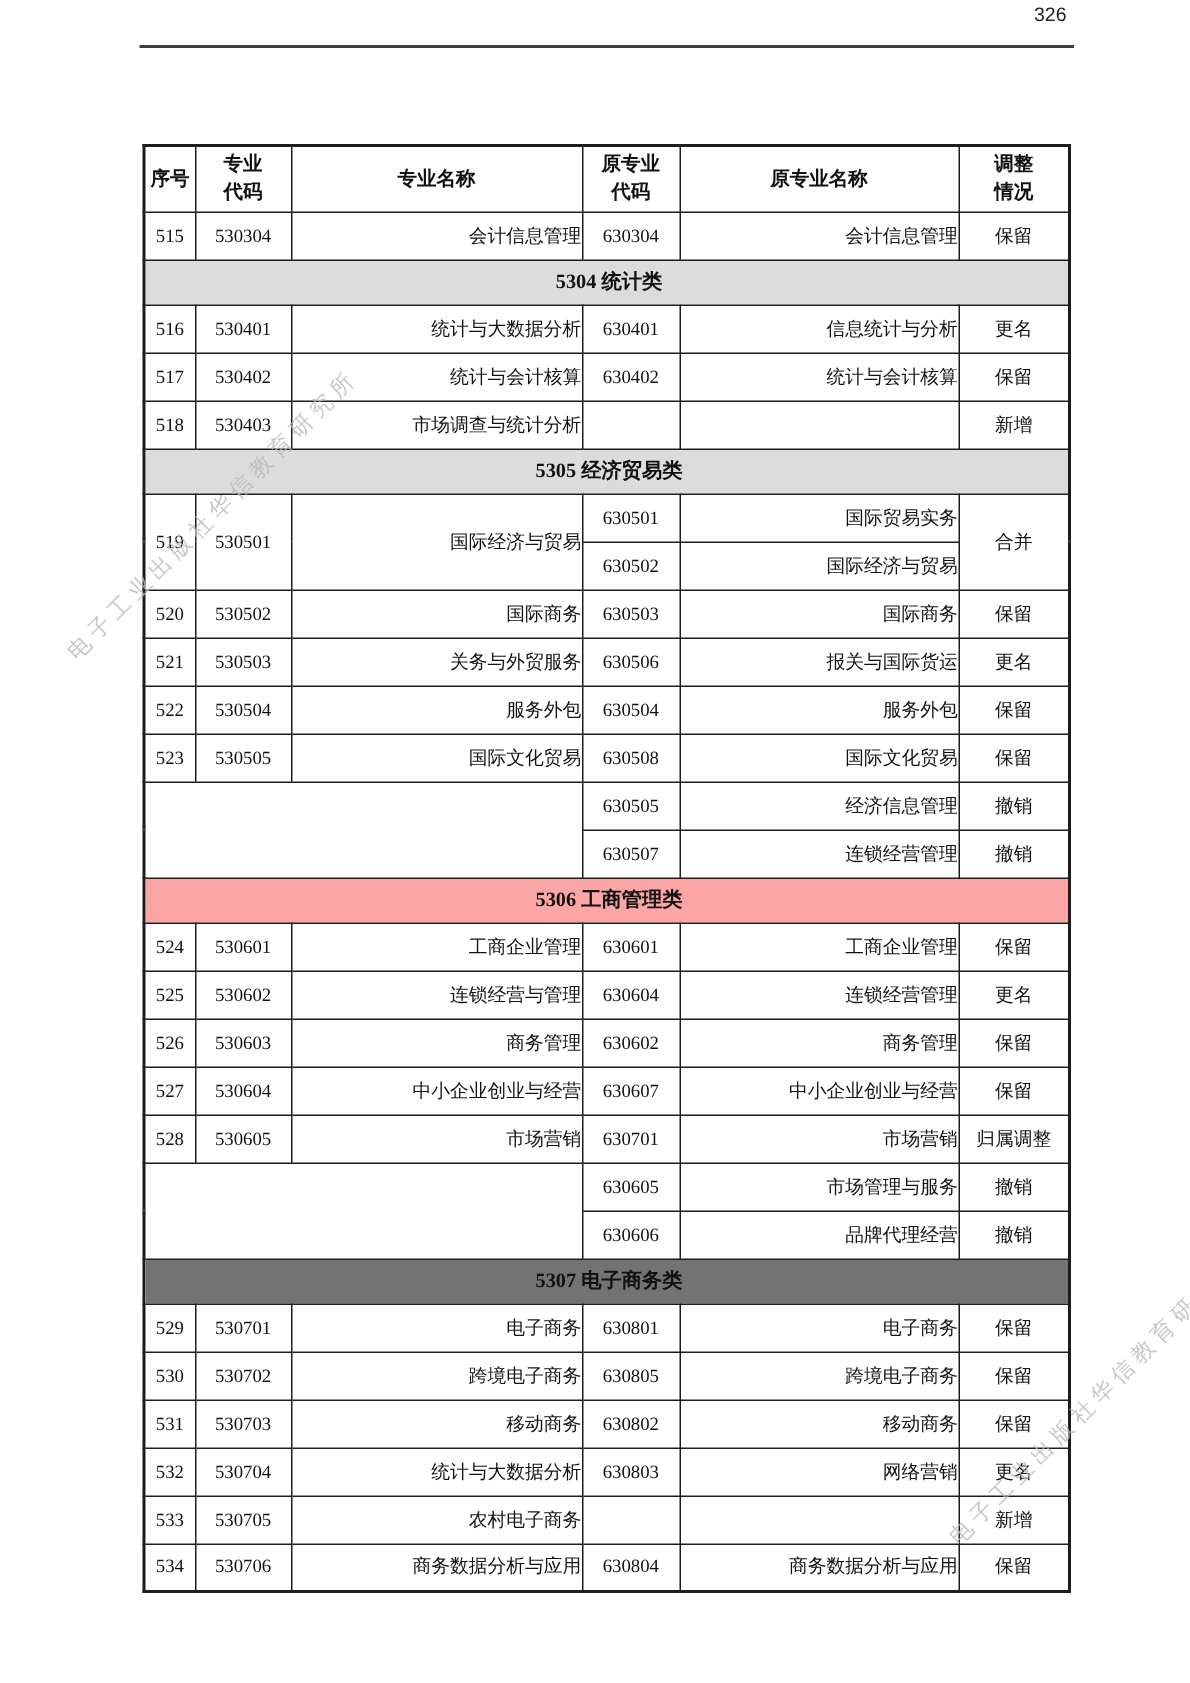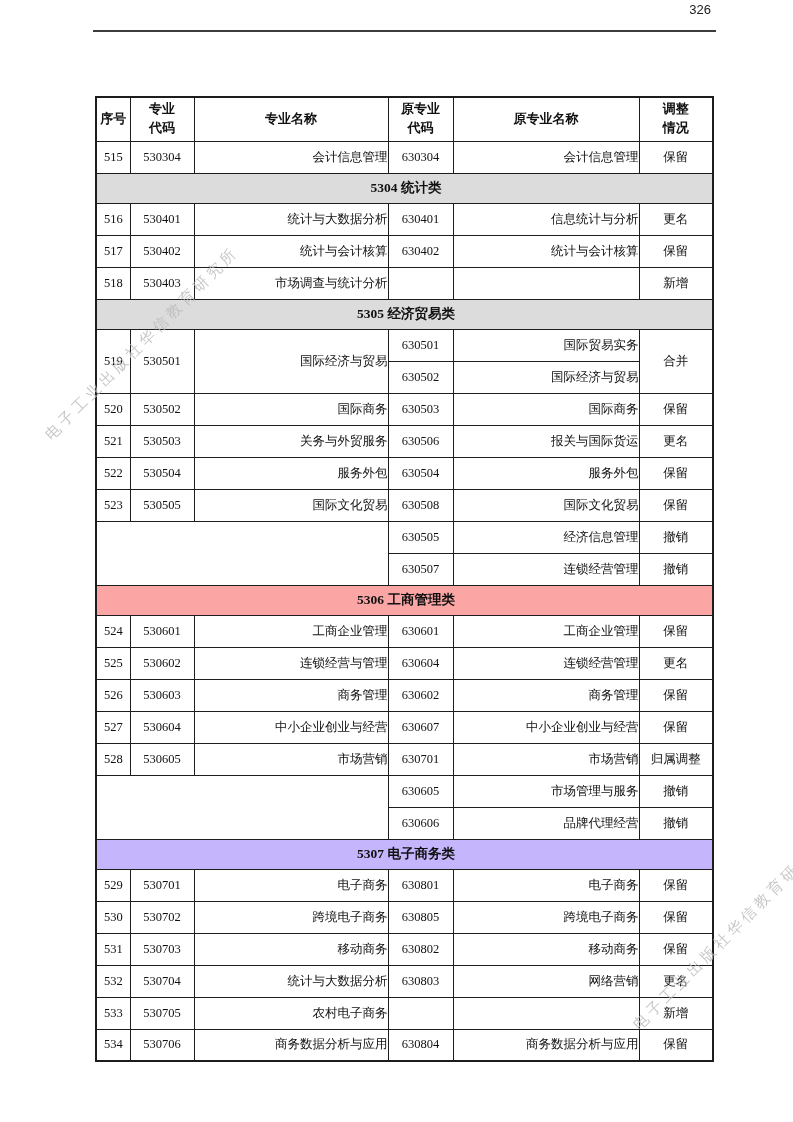--- a/index.html
+++ b/index.html
@@ -260,21 +260,21 @@
           <td class="ac">630605</td>
           <td class="al">市场管理与服务</td>
           <td class="ac">撤销</td>
         </tr>
         <tr class="data">
           <td class="ac">630606</td>
           <td class="al">品牌代理经营</td>
           <td class="ac">撤销</td>
         </tr>
         <tr class="section">
-          <td colspan="6" style="background: #c4b5fd;">5307 电子商务类</td>
+          <td colspan="6" style="background: #737373;">5307 电子商务类</td>
         </tr>
         <tr class="data">
           <td class="ac">529</td>
           <td class="ac">530701</td>
           <td class="al">电子商务</td>
           <td class="ac">630801</td>
           <td class="al">电子商务</td>
           <td class="ac">保留</td>
         </tr>
         <tr class="data">

